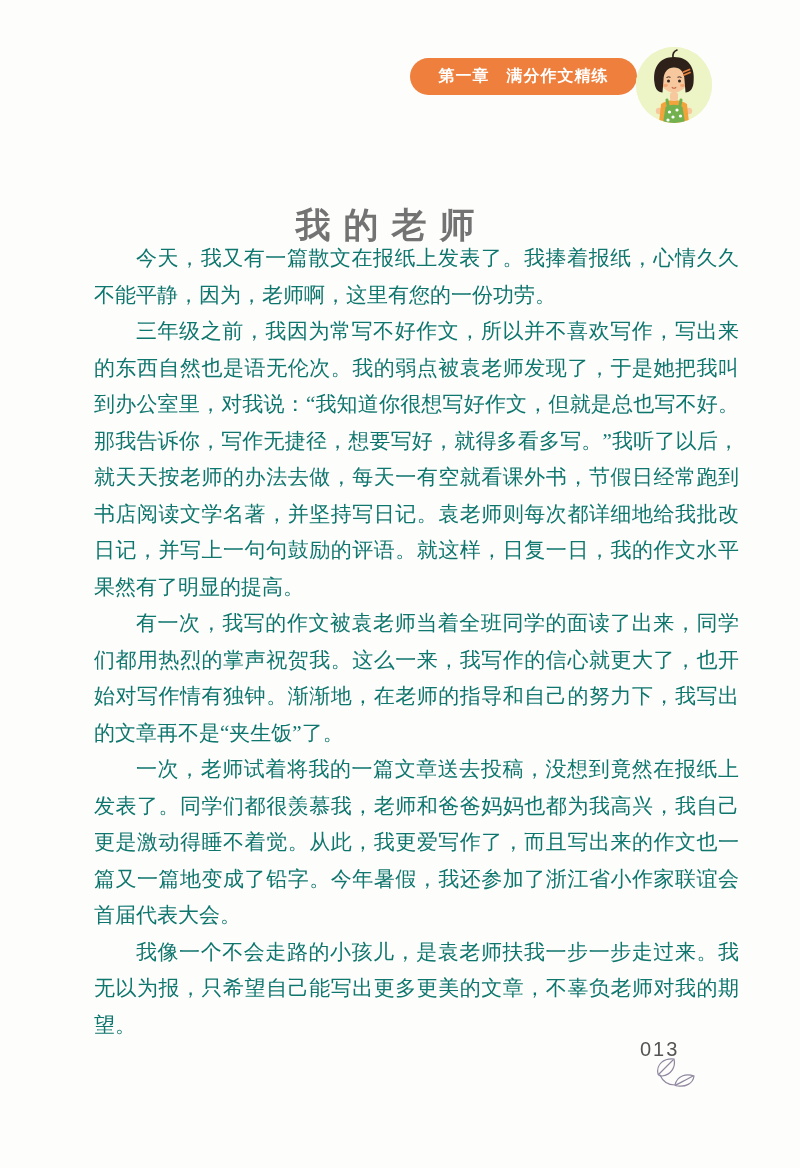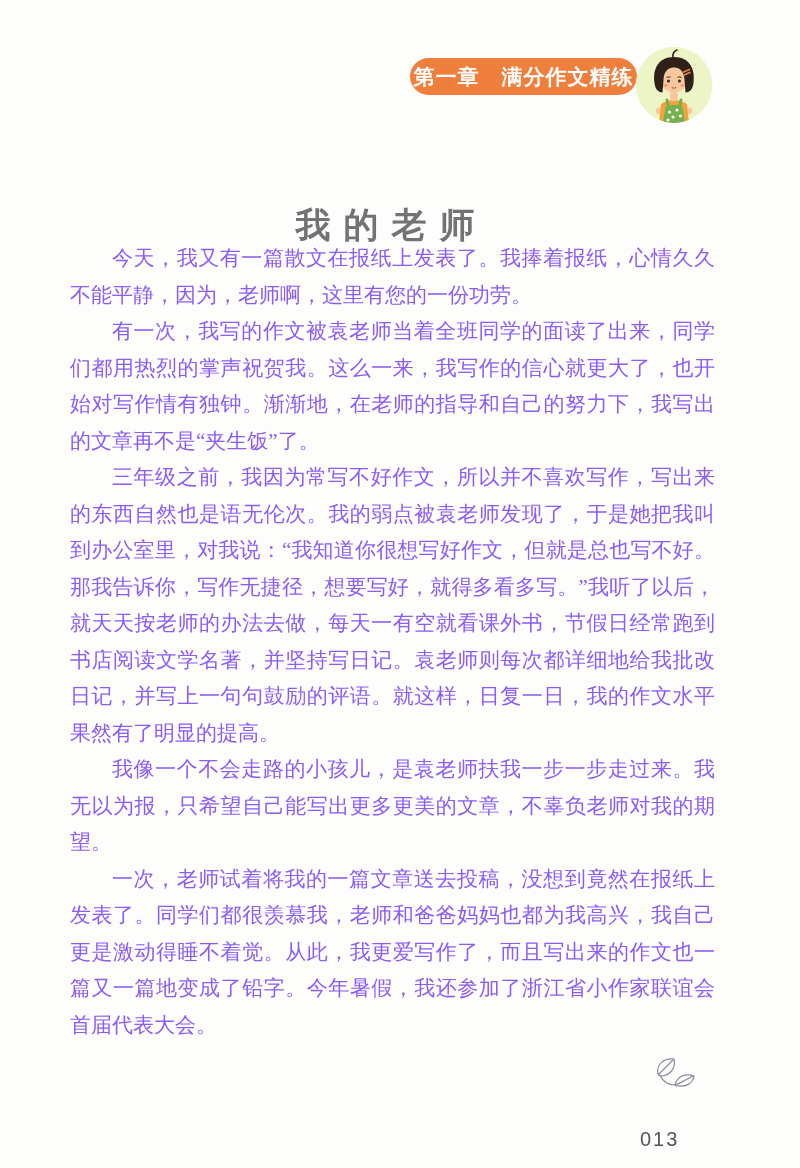--- a/index.html
+++ b/index.html
@@ -10,51 +10,51 @@
   .page{position:absolute;inset:0;}
 
   
   .banner{
     position:absolute;left:410px;top:58px;width:227px;height:37px;
     background:#ef7f3c;border-radius:19px;
     display:flex;align-items:center;justify-content:center;
   }
   .banner-label{
     color:#ffffff;font-family:"Liberation Sans","DejaVu Sans",sans-serif;
-    font-weight:bold;font-size:21px;letter-spacing:1px;white-space:nowrap;
+    font-weight:bold;font-size:16px;letter-spacing:1px;white-space:nowrap;
   }
 
   
   .avatar-badge{
     position:absolute;left:636px;top:47px;width:76px;height:76px;border-radius:50%;
     background:#edf4c6;
   }
   .avatar-badge svg{display:block;}
 
   
   .essay-title{
     position:absolute;left:78px;top:202px;width:614px;margin:0;
     text-align:center;color:#737373;
     font-family:"Liberation Sans","DejaVu Sans",sans-serif;
     font-size:35px;font-weight:bold;letter-spacing:13px;
     text-indent:13px; 
   }
 
   
   .article{
-    position:absolute;left:70px;top:240px;width:645px;
-    font-size:21px;line-height:36.5px;color:#8b5cf6;
+    position:absolute;left:94px;top:240px;width:645px;
+    font-size:21px;line-height:36.5px;color:#0f766e;
     text-align:justify;
   }
   .article p{margin:0;text-indent:2em;}
 
   
   .leaf{position:absolute;left:650px;top:1056px;}
   .page-number{
-    position:absolute;left:640px;top:1128px;
+    position:absolute;left:640px;top:1038px;
     font-family:"Liberation Sans","DejaVu Sans",sans-serif;
     font-size:20px;color:#555555;letter-spacing:2px;
   }
 </style>
 </head>
 <body>
 
 <div class="page">
 
   <div class="banner">
@@ -94,24 +94,24 @@
         <ellipse cx="46.5" cy="38.5" rx="2.4" ry="1.4" fill="#f09a60" opacity="0.75"></ellipse>
         <path d="M36.2 40.5 Q38 42 39.8 40.5" stroke="#c96b4a" stroke-width="1.2" fill="none" stroke-linecap="round"></path>
       </g>
     </svg>
   </div>
 
   <h1 class="essay-title">我的老师</h1>
 
   <div class="article">
     <p>今天，我又有一篇散文在报纸上发表了。我捧着报纸，心情久久不能平静，因为，老师啊，这里有您的一份功劳。</p>
+    <p>三年级之前，我因为常写不好作文，所以并不喜欢写作，写出来的东西自然也是语无伦次。我的弱点被袁老师发现了，于是她把我叫到办公室里，对我说：“我知道你很想写好作文，但就是总也写不好。那我告诉你，写作无捷径，想要写好，就得多看多写。”我听了以后，就天天按老师的办法去做，每天一有空就看课外书，节假日经常跑到书店阅读文学名著，并坚持写日记。袁老师则每次都详细地给我批改日记，并写上一句句鼓励的评语。就这样，日复一日，我的作文水平果然有了明显的提高。</p>
     <p>有一次，我写的作文被袁老师当着全班同学的面读了出来，同学们都用热烈的掌声祝贺我。这么一来，我写作的信心就更大了，也开始对写作情有独钟。渐渐地，在老师的指导和自己的努力下，我写出的文章再不是“夹生饭”了。</p>
-    <p>三年级之前，我因为常写不好作文，所以并不喜欢写作，写出来的东西自然也是语无伦次。我的弱点被袁老师发现了，于是她把我叫到办公室里，对我说：“我知道你很想写好作文，但就是总也写不好。那我告诉你，写作无捷径，想要写好，就得多看多写。”我听了以后，就天天按老师的办法去做，每天一有空就看课外书，节假日经常跑到书店阅读文学名著，并坚持写日记。袁老师则每次都详细地给我批改日记，并写上一句句鼓励的评语。就这样，日复一日，我的作文水平果然有了明显的提高。</p>
+    <p>一次，老师试着将我的一篇文章送去投稿，没想到竟然在报纸上发表了。同学们都很羡慕我，老师和爸爸妈妈也都为我高兴，我自己更是激动得睡不着觉。从此，我更爱写作了，而且写出来的作文也一篇又一篇地变成了铅字。今年暑假，我还参加了浙江省小作家联谊会首届代表大会。</p>
     <p>我像一个不会走路的小孩儿，是袁老师扶我一步一步走过来。我无以为报，只希望自己能写出更多更美的文章，不辜负老师对我的期望。</p>
-    <p>一次，老师试着将我的一篇文章送去投稿，没想到竟然在报纸上发表了。同学们都很羡慕我，老师和爸爸妈妈也都为我高兴，我自己更是激动得睡不着觉。从此，我更爱写作了，而且写出来的作文也一篇又一篇地变成了铅字。今年暑假，我还参加了浙江省小作家联谊会首届代表大会。</p>
   </div>
 
   <svg class="leaf" viewBox="0 0 50 40" width="50" height="40">
     <g stroke="#8f87a0" stroke-width="1.2" fill="none" stroke-linecap="round">
       <path d="M8 18 C6 8 14 2 24 3 C26 11 21 19 12 20 C10 20 8.5 19.3 8 18 Z"></path>
       <path d="M23 4 C18 9 13 14 9 18"></path>
       <path d="M10 19 C13 26 19 29 25 29"></path>
       <path d="M25 29 C27 20 36 17 44 20 C43 28 35 31 28 30 C26.7 30 25.5 29.7 25 29 Z"></path>
       <path d="M43 20 C37 23 30 27 26 29"></path>
     </g>

